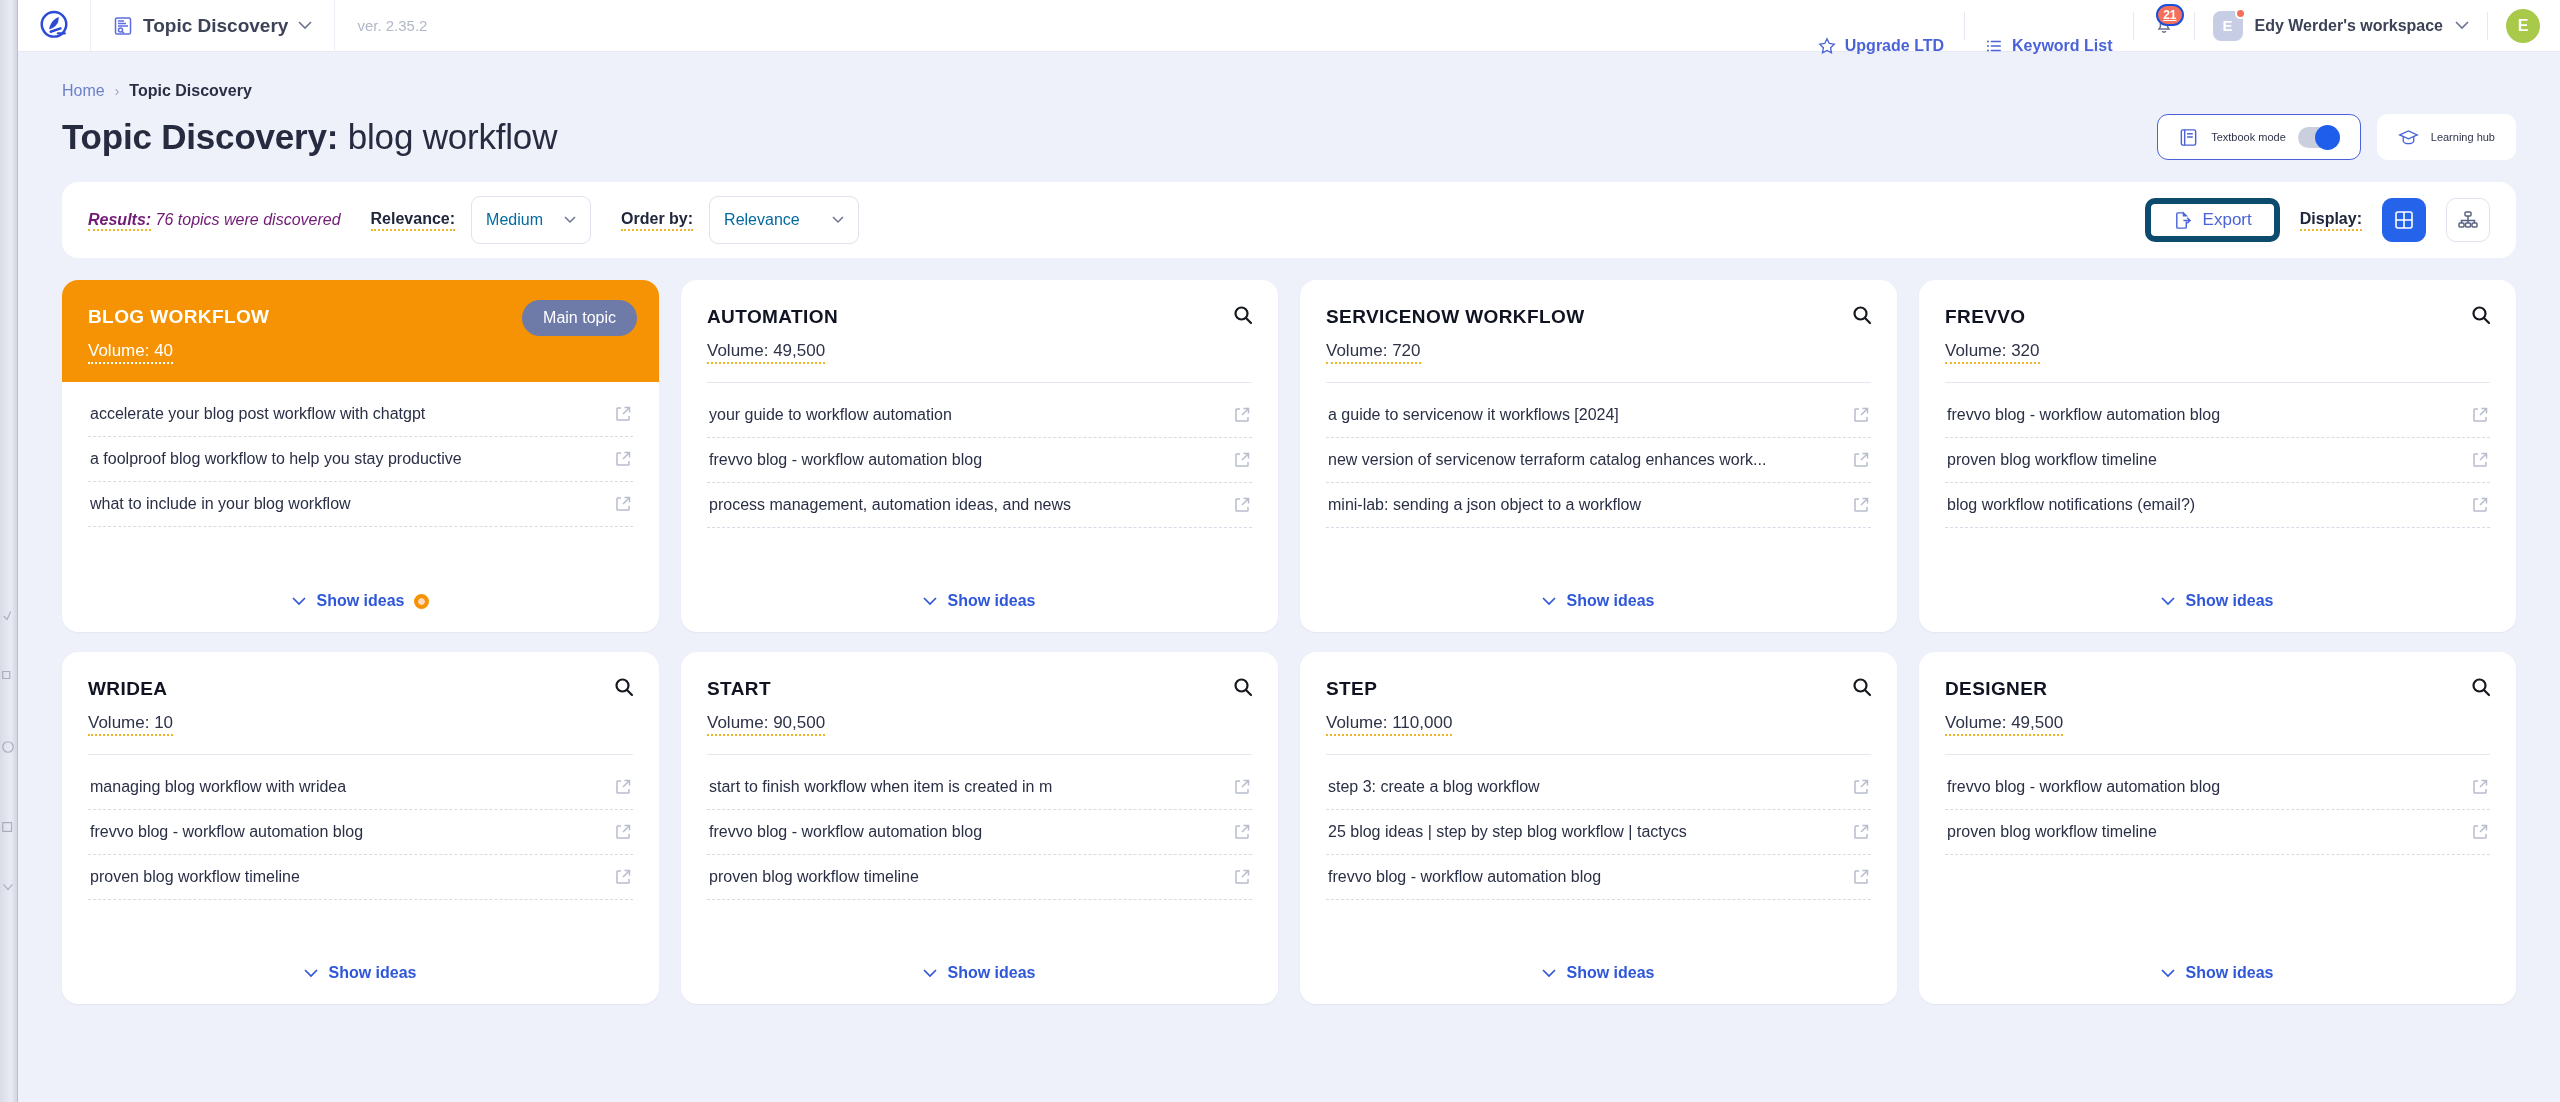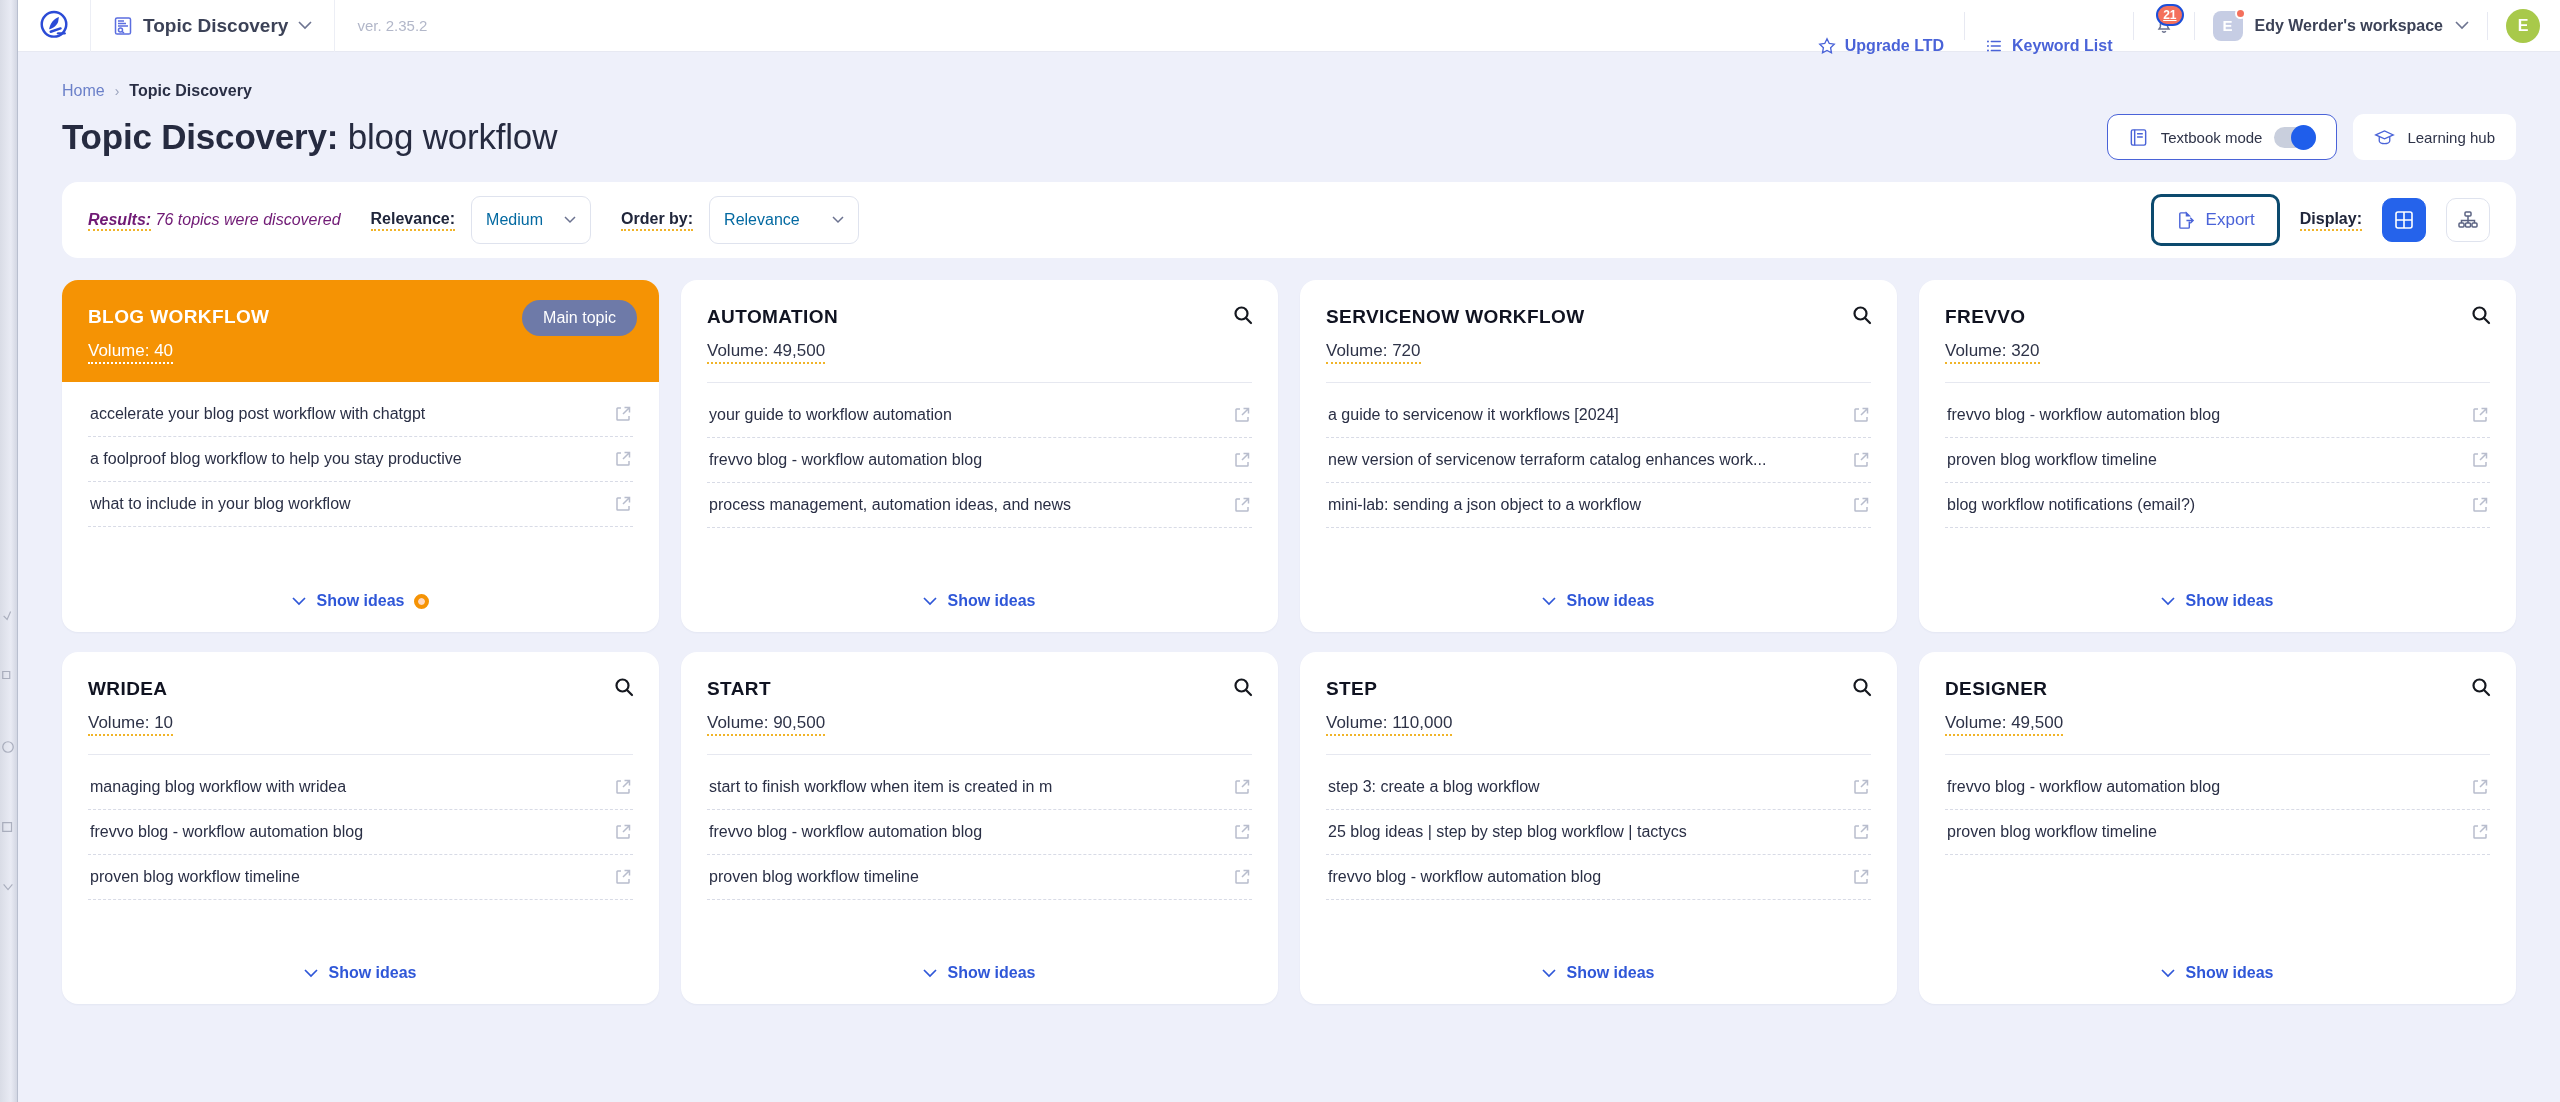--- a/index.html
+++ b/index.html
@@ -87,21 +87,21 @@
   .crumbs .c-sep { color:#9aa3bd; font-size: 14px; }
   .crumbs .c-cur { color:#2a2f45; font-weight:600; }
 
   .title-row { display:flex; align-items:center; margin-top: 14px; }
   .page-title { font-size: 35px; color:#262b40; font-weight: 400; letter-spacing:-.2px; }
   .page-title b { font-weight: 700; }
 
   .title-actions { margin-left:auto; display:flex; align-items:center; gap: 16px; }
   .pill-btn {
     display:flex; align-items:center; gap: 12px; height: 46px; padding: 0 20px;
-    background:#fff; border-radius: 11px; font-size: 15px; color:#2f3449; cursor:pointer;
+    background:#fff; border-radius: 11px; font-size: 11px; color:#2f3449; cursor:pointer;
     border: 1px solid transparent;
   }
   .pill-btn.outlined { border-color:#4a63d8; }
   .pill-btn svg { width: 21px; height: 21px; color:#4a63d8; }
   .toggle { width: 42px; height: 21px; border-radius: 11px; background:#c9cfdd; position:relative; }
   .toggle .knob { position:absolute; right:0; top:-2px; width:25px; height:25px; border-radius:50%; background:#1f5eeb; }
 
   
   .filterbar {
     margin-top: 22px; background:#fff; border-radius: 16px; height: 76px;
@@ -117,22 +117,22 @@
     display:flex; align-items:center; padding: 0 14px; font-size: 16px; color:#0369a1;
     cursor:pointer; position:relative;
   }
   .select .sv { flex:1; }
   .select .caret { margin-left: 18px; color:#6b7290; }
   .select.w1 { width: 120px; }
   .select.w2 { width: 150px; }
 
   .fb-right { margin-left:auto; display:flex; align-items:center; gap: 20px; }
   .export-btn {
-    display:flex; align-items:center; gap:11px; height:52px; padding: 0 22px;
-    border:3px solid #0c4a6e; border-radius: 10px; color:#4a63d8; font-size:17px;
+    display:flex; align-items:center; gap:11px; height:44px; padding: 0 22px;
+    border:6px solid #0c4a6e; border-radius: 10px; color:#4a63d8; font-size:17px;
     background:#fff; cursor:pointer;
   }
   .export-btn svg { width:19px;height:19px; }
   .disp-label { font-size:16px; font-weight:700; color:#20263b; }
   .view-btn {
     width: 44px; height: 44px; border-radius: 10px; border:1px solid #dfe3ee;
     display:flex; align-items:center; justify-content:center; cursor:pointer; background:#fff;
   }
   .view-btn.active { background:#2563eb; border-color:#2563eb; }
   .view-btn svg { width: 22px; height: 22px; color:#5b6382; }

